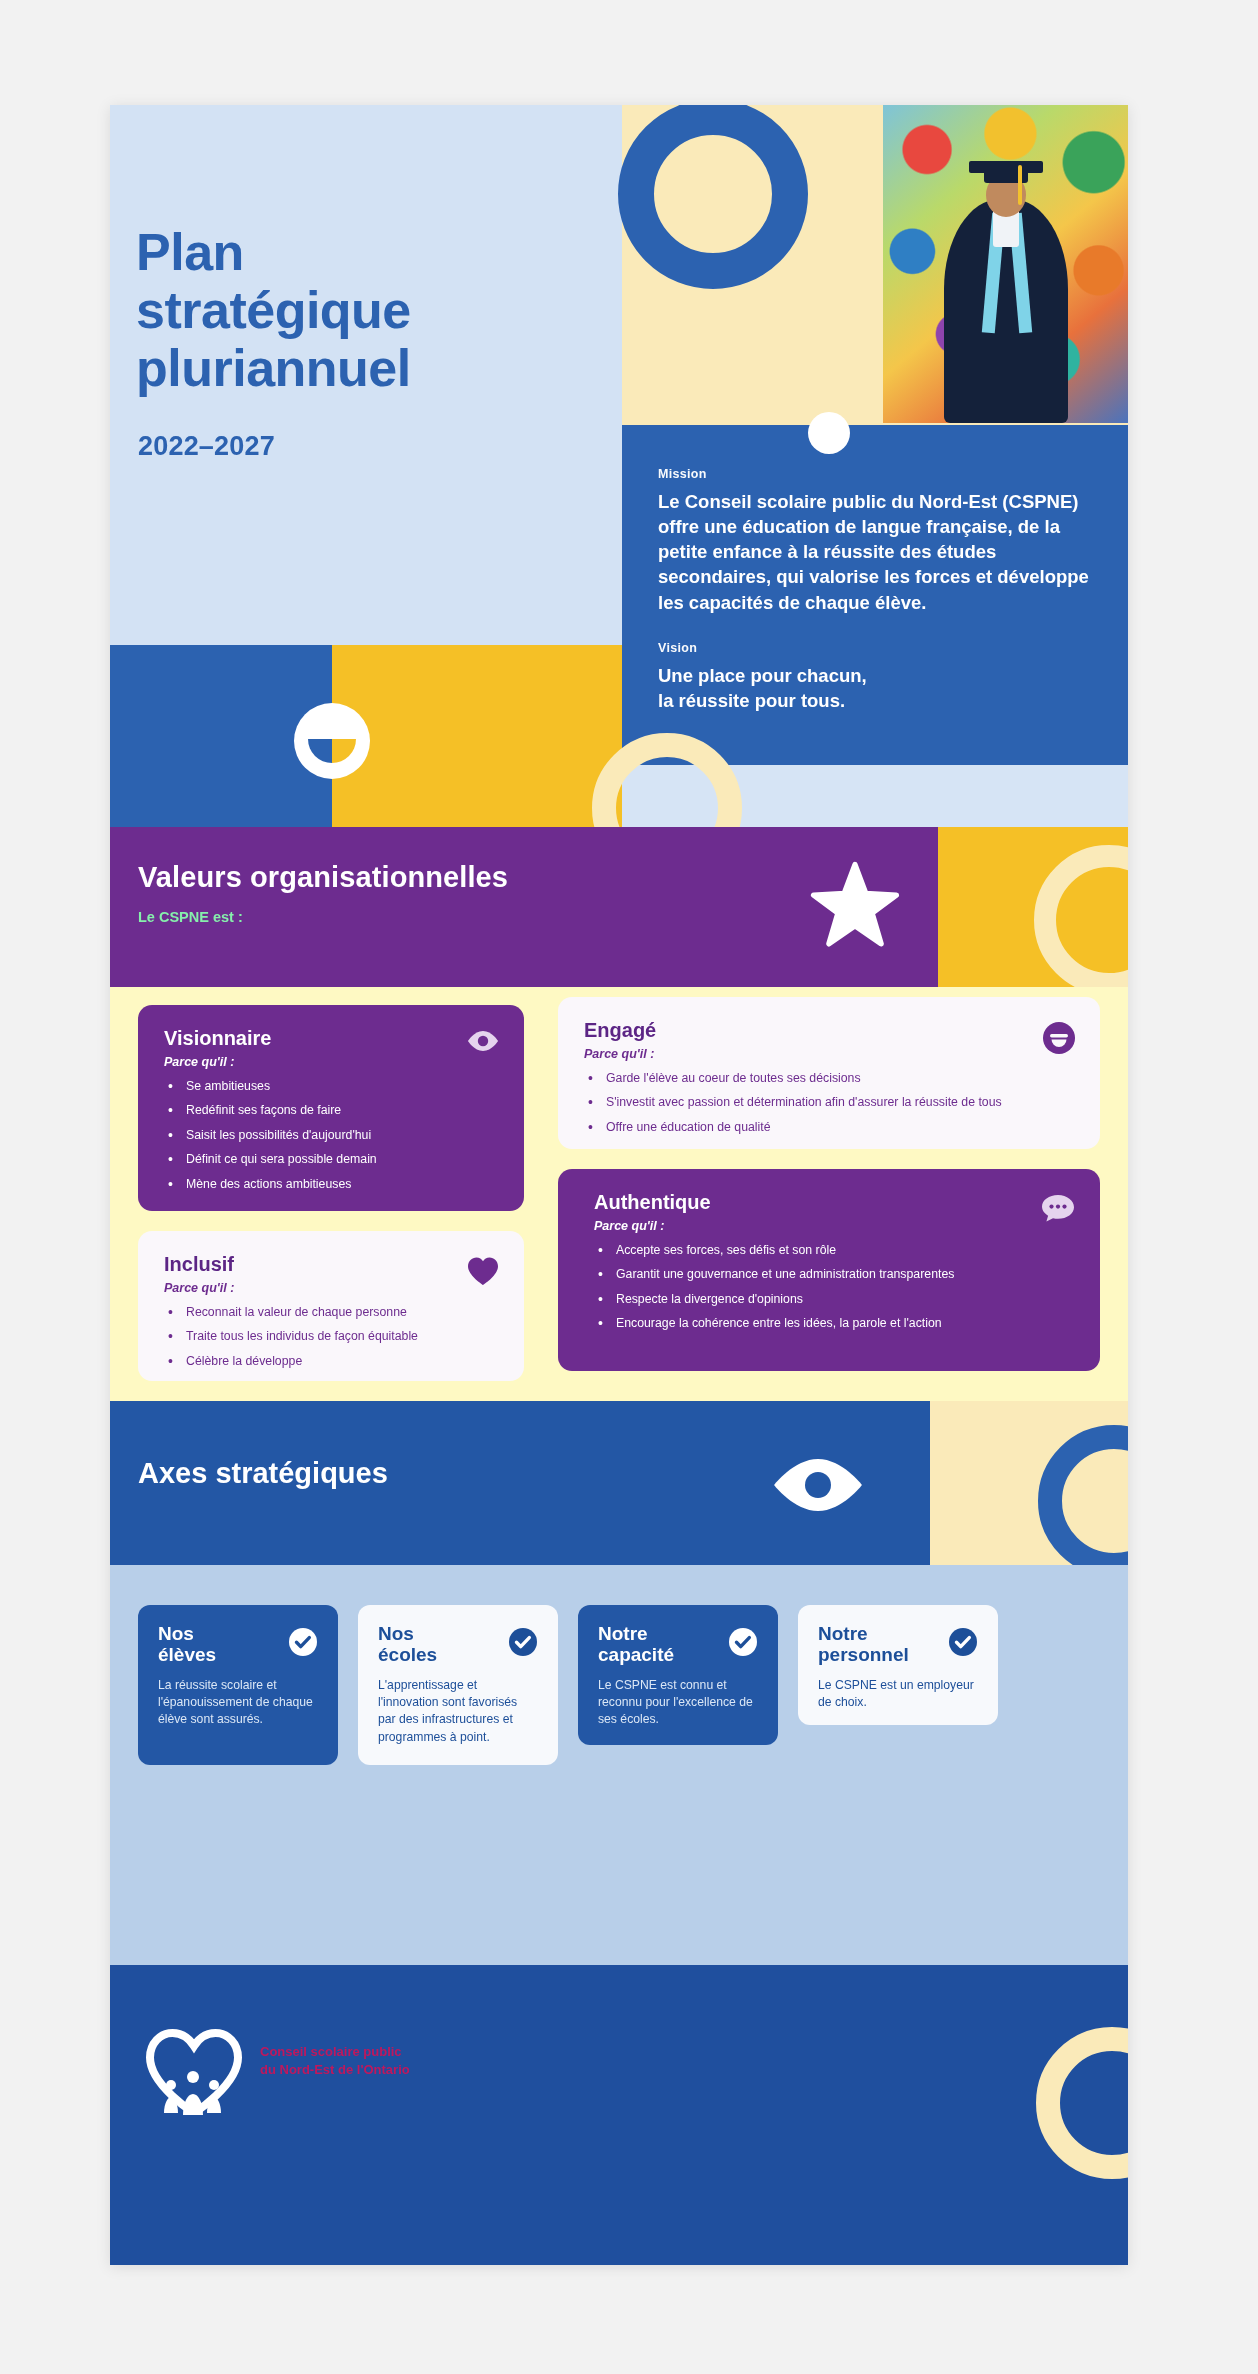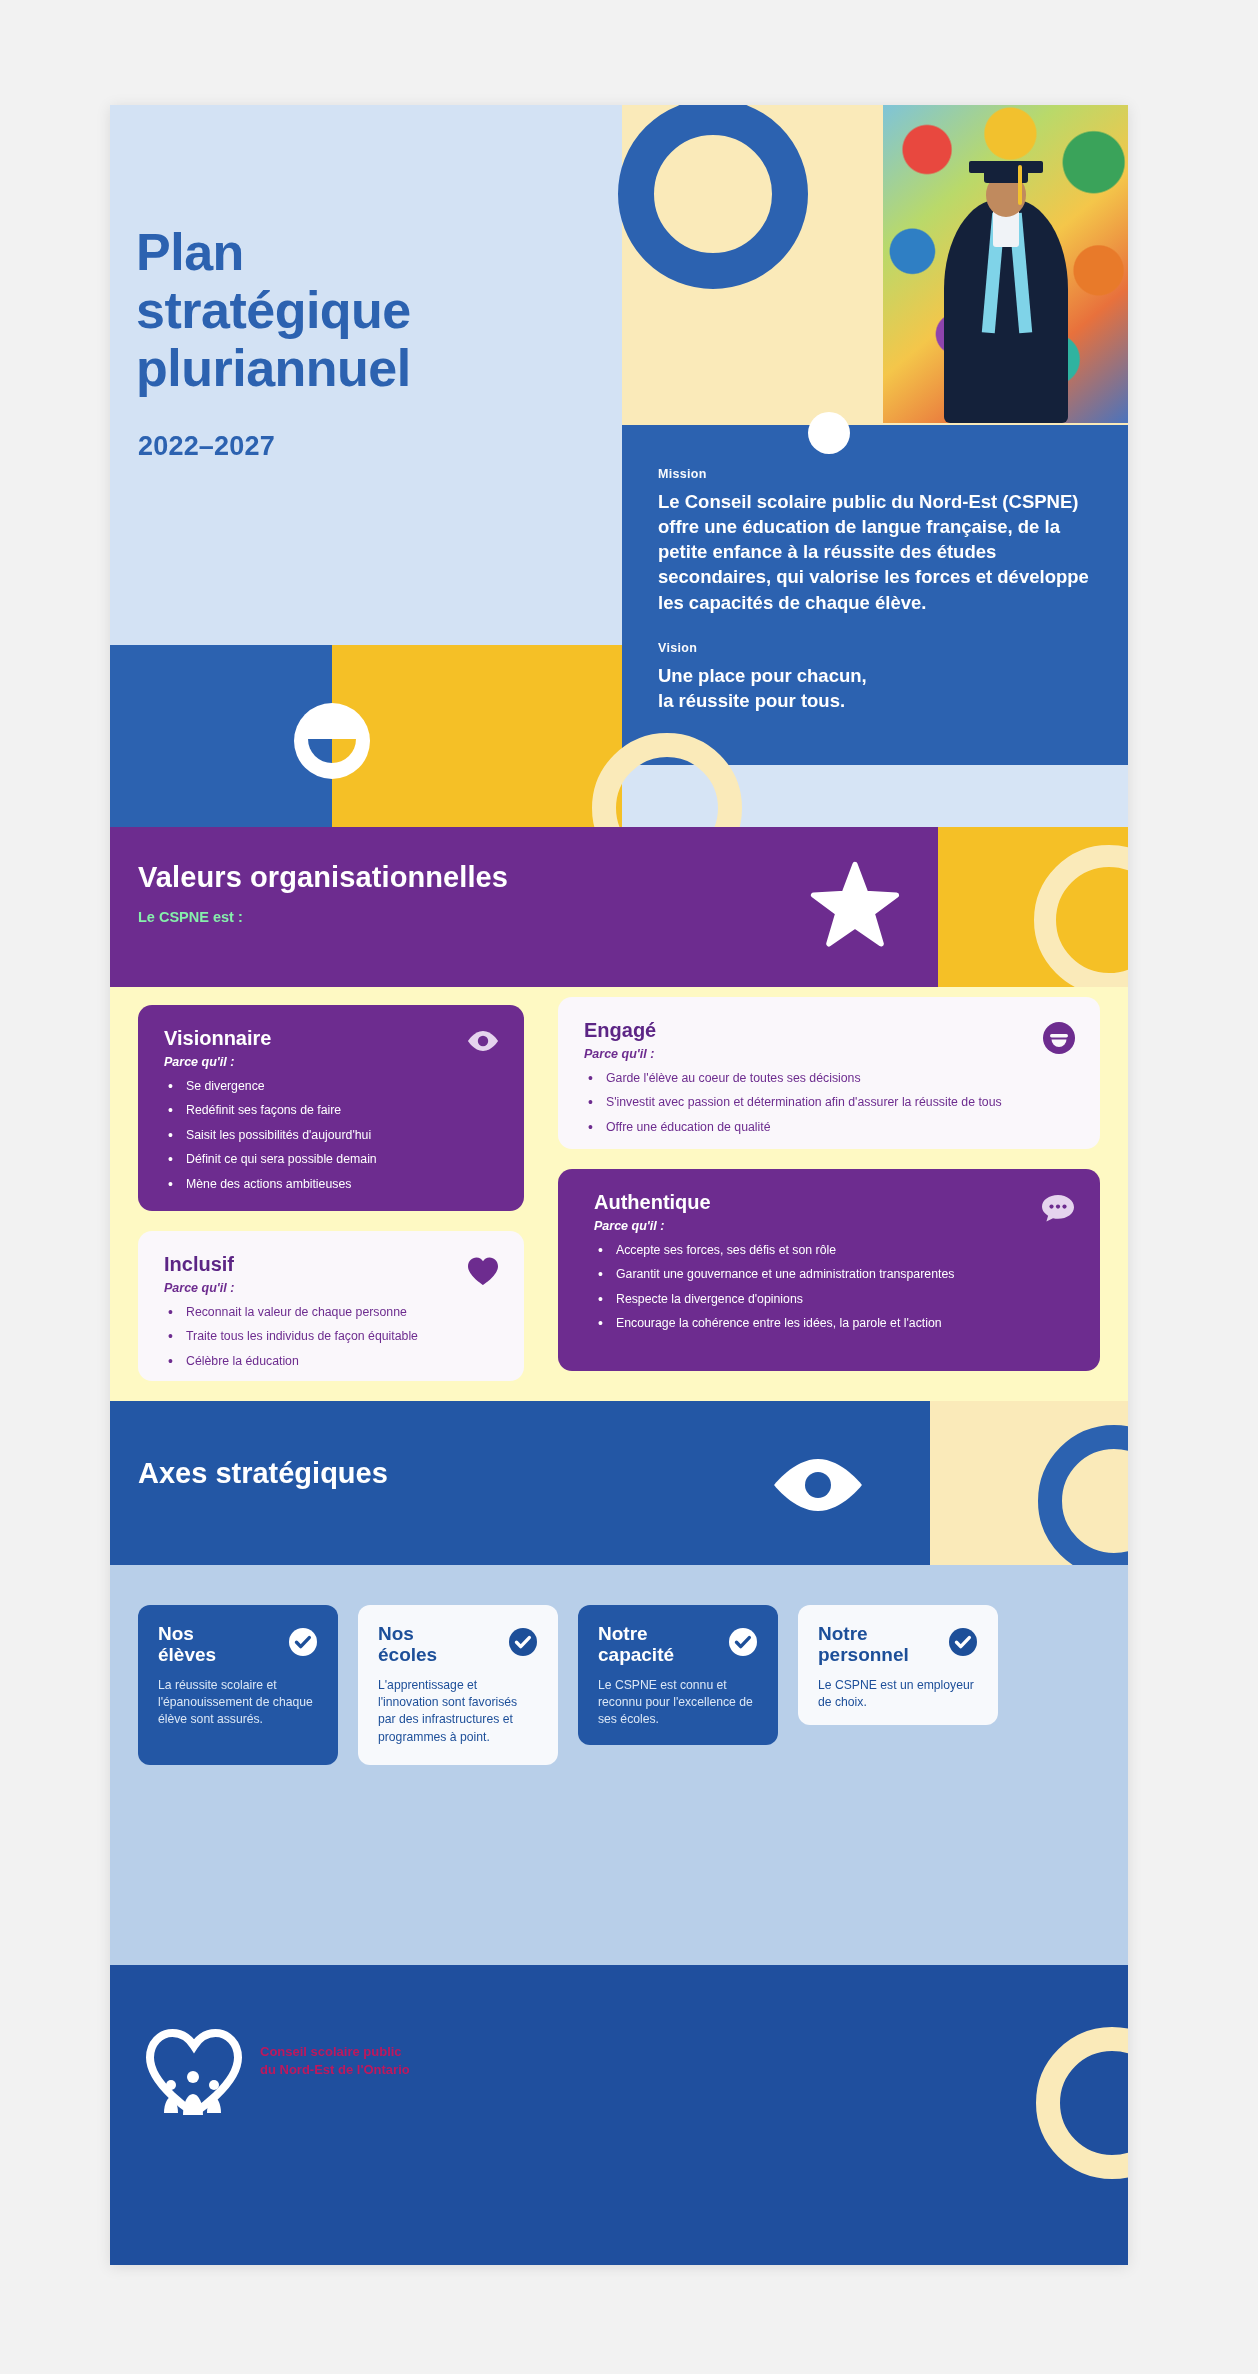--- a/index.html
+++ b/index.html
@@ -293,21 +293,21 @@
       <div class="vh-title">Valeurs organisationnelles</div>
       <div class="vh-sub">Le CSPNE est :</div>
     </div>
 
     <div class="values-body">
 
       <div class="vcard purple" id="card-visionnaire">
         <div class="vcard-title">Visionnaire</div>
         <div class="vcard-sub">Parce qu'il :</div>
         <ul>
-          <li>Se divergence</li>
+          <li>Se ambitieuses</li>
           <li>Redéfinit ses façons de faire</li>
           <li>Saisit les possibilités d'aujourd'hui</li>
           <li>Définit ce qui sera possible demain</li>
           <li>Mène des actions ambitieuses</li>
         </ul>
         <div class="vcard-icon">
           <svg width="34" height="24" viewBox="0 0 34 24" aria-hidden="true">
             <path d="M17 2C8 2 2 12 2 12s6 10 15 10 15-10 15-10S26 2 17 2z" fill="#e5d4ee"></path>
             <circle cx="17" cy="12" r="5.2" fill="#6d2c8f"></circle>
           </svg>
@@ -330,21 +330,21 @@
           </svg>
         </div>
       </div>
 
       <div class="vcard white" id="card-inclusif">
         <div class="vcard-title">Inclusif</div>
         <div class="vcard-sub">Parce qu'il :</div>
         <ul>
           <li>Reconnait la valeur de chaque personne</li>
           <li>Traite tous les individus de façon équitable</li>
-          <li>Célèbre la éducation</li>
+          <li>Célèbre la développe</li>
         </ul>
         <div class="vcard-icon">
           <svg width="34" height="32" viewBox="0 0 34 32" aria-hidden="true">
             <path d="M17 30S2 20.5 2 11.2C2 6.2 5.9 2.5 10.5 2.5c2.9 0 5.2 1.5 6.5 3.7 1.3-2.2 3.6-3.7 6.5-3.7C28.1 2.5 32 6.2 32 11.2 32 20.5 17 30 17 30z" fill="#6d2c8f"></path>
           </svg>
         </div>
       </div>
 
       <div class="vcard purple" id="card-authentique">
         <div class="vcard-title">Authentique</div>

